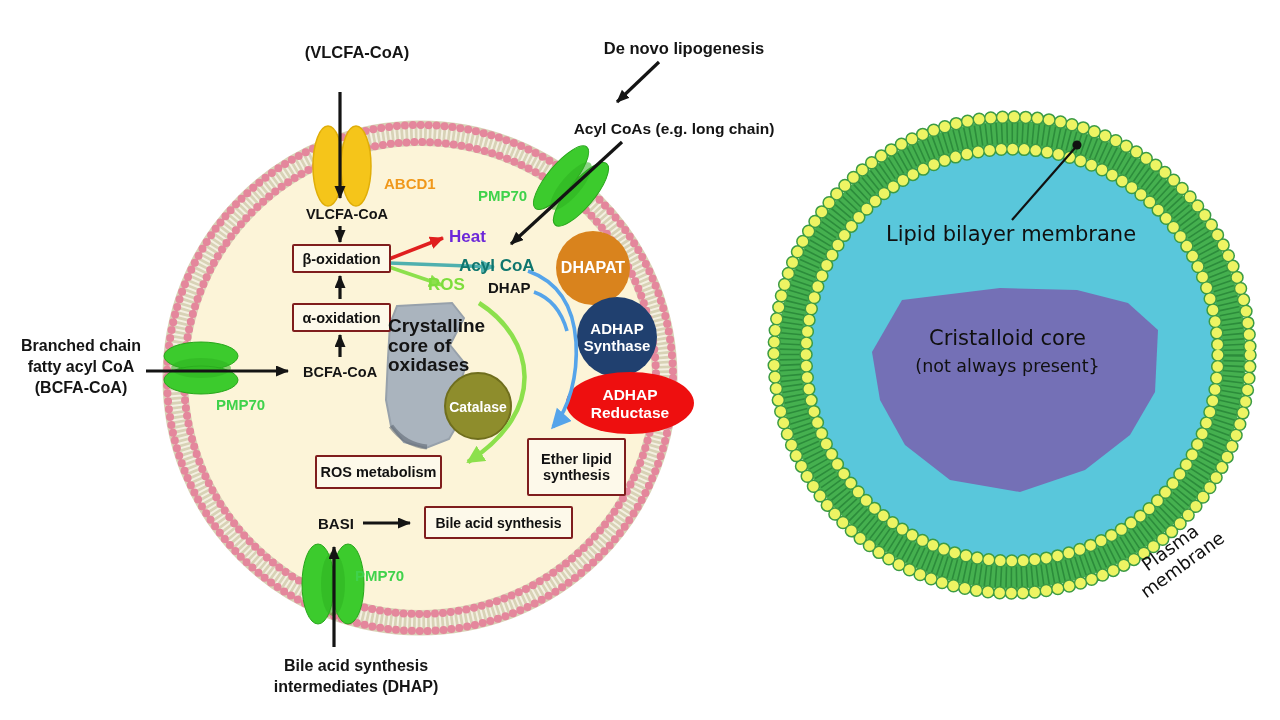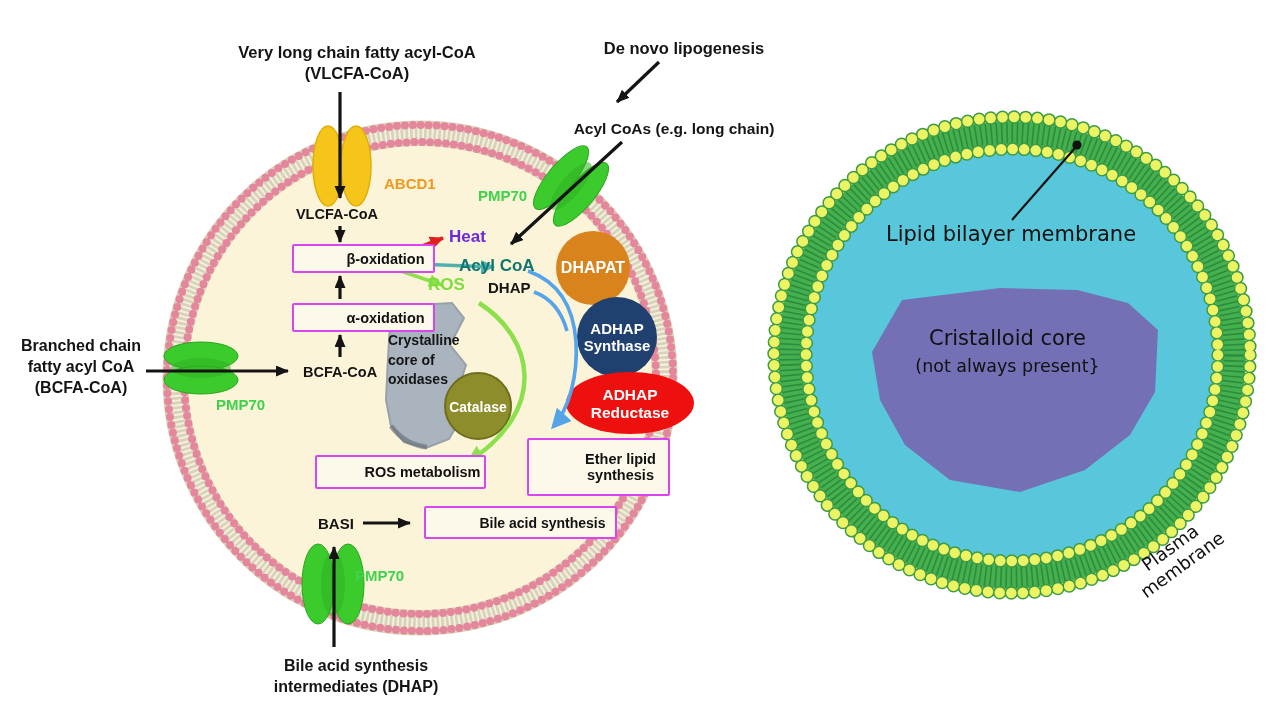--- a/index.html
+++ b/index.html
@@ -3,23 +3,23 @@
 <meta charset="utf-8">
 <style>
   html,body{margin:0;padding:0;}
   body{width:1280px;height:720px;background:#ffffff;overflow:hidden;position:relative;
        font-family:"Liberation Sans",sans-serif;}
   .stage{position:absolute;left:0;top:0;width:1280px;height:720px;}
   svg.diagram{position:absolute;left:0;top:0;}
   .lbl{position:absolute;font-family:"Liberation Sans",sans-serif;font-weight:bold;color:#141414;line-height:1.3;}
   .center{text-align:center;}
   .rlbl{position:absolute;font-family:"DejaVu Sans",sans-serif;font-weight:400;color:#101010;}
-  .bluebox{position:absolute;border:2px solid #d946ef;background:#fdf9ea;border-radius:2px;
+  .bluebox{position:absolute;border:2px solid #7f1d1d;background:#fdf9ea;border-radius:2px;
            display:flex;flex-direction:column;align-items:center;justify-content:center;
-           font-weight:bold;color:#111;font-family:"Liberation Sans",sans-serif;padding-left:44px;}
+           font-weight:bold;color:#111;font-family:"Liberation Sans",sans-serif;}
   .wlbl{position:absolute;color:#ffffff;font-weight:bold;text-align:center;line-height:1.15;
         font-family:"Liberation Sans",sans-serif;}
   .orange{color:#f0981b;padding-left:14px;}
   .green{color:#3fd24b;}
   .red{color:#6d28d9;}
   .blue{color:#0f766e;}
   .rosgreen{color:#7ddd3c;}
 </style>
 </head>
 <body>
@@ -122,33 +122,32 @@
 
       <path d="M872,352 L902,300 L1000,288 L1077,290 L1128,303 L1158,330 L1155,392 L1130,435
                L1085,470 L1020,492 L950,480 L905,445 L880,400 Z" fill="#7470b6"></path>
 
       <circle cx="1077" cy="145" r="4.5" fill="#111"></circle>
       <path d="M1075,148 L1012,220" stroke="#111" stroke-width="2.2" fill="none"></path>
     </g>
   </svg>
 
   <div class="lbl center" style="left:212px;top:42px;width:290px;font-size:16.5px;">
-    <div>Very long chain fatty acyl-CoA</div>
     <div>(VLCFA-CoA)</div>
   </div>
 
   <div class="lbl center" style="left:598px;top:38px;width:172px;font-size:16.5px;">De novo lipogenesis</div>
 
   <div class="lbl center" style="left:545px;top:119px;width:258px;font-size:15.5px;">Acyl CoAs (e.g. long chain)</div>
 
   <div class="lbl orange" style="left:370px;top:174px;font-size:15px;">ABCD1</div>
 
   <div class="lbl green" style="left:478px;top:186px;font-size:15px;">PMP70</div>
 
-  <div class="lbl center" style="left:284px;top:205px;width:106px;font-size:14.5px;">VLCFA-CoA</div>
+  <div class="lbl center" style="left:294px;top:205px;width:106px;font-size:14.5px;">VLCFA-CoA</div>
 
   <div class="bluebox" style="left:292px;top:244px;width:95px;height:25px;font-size:14.5px;">β-oxidation</div>
 
   <div class="bluebox" style="left:292px;top:303px;width:95px;height:25px;font-size:14.5px;">α-oxidation</div>
 
   <div class="lbl red" style="left:449px;top:226px;font-size:17px;">Heat</div>
 
   <div class="lbl blue" style="left:459px;top:255px;font-size:17px;">Acyl CoA</div>
 
   <div class="lbl rosgreen" style="left:428px;top:274px;font-size:17px;">ROS</div>
@@ -158,21 +157,21 @@
   <div class="lbl center" style="left:10px;top:336px;width:142px;font-size:16px;">
     <div>Branched chain</div>
     <div>fatty acyl CoA</div>
     <div>(BCFA-CoA)</div>
   </div>
 
   <div class="lbl green" style="left:216px;top:395px;font-size:15px;">PMP70</div>
 
   <div class="lbl" style="left:303px;top:363px;font-size:14.5px;">BCFA-CoA</div>
 
-  <div class="lbl" style="left:388px;top:331px;width:84px;font-size:14px;line-height:19.5px;">
+  <div class="lbl" style="left:388px;top:316px;width:84px;font-size:19px;line-height:19.5px;">
     <div>Crystalline</div>
     <div>core of</div>
     <div>oxidases</div>
   </div>
 
   <div class="wlbl" style="left:444px;top:399px;width:68px;font-size:14px;">Catalase</div>
 
   <div class="wlbl" style="left:552px;top:259px;width:82px;font-size:16px;">DHAPAT</div>
 
   <div class="wlbl" style="left:572px;top:320px;width:90px;font-size:15px;">

